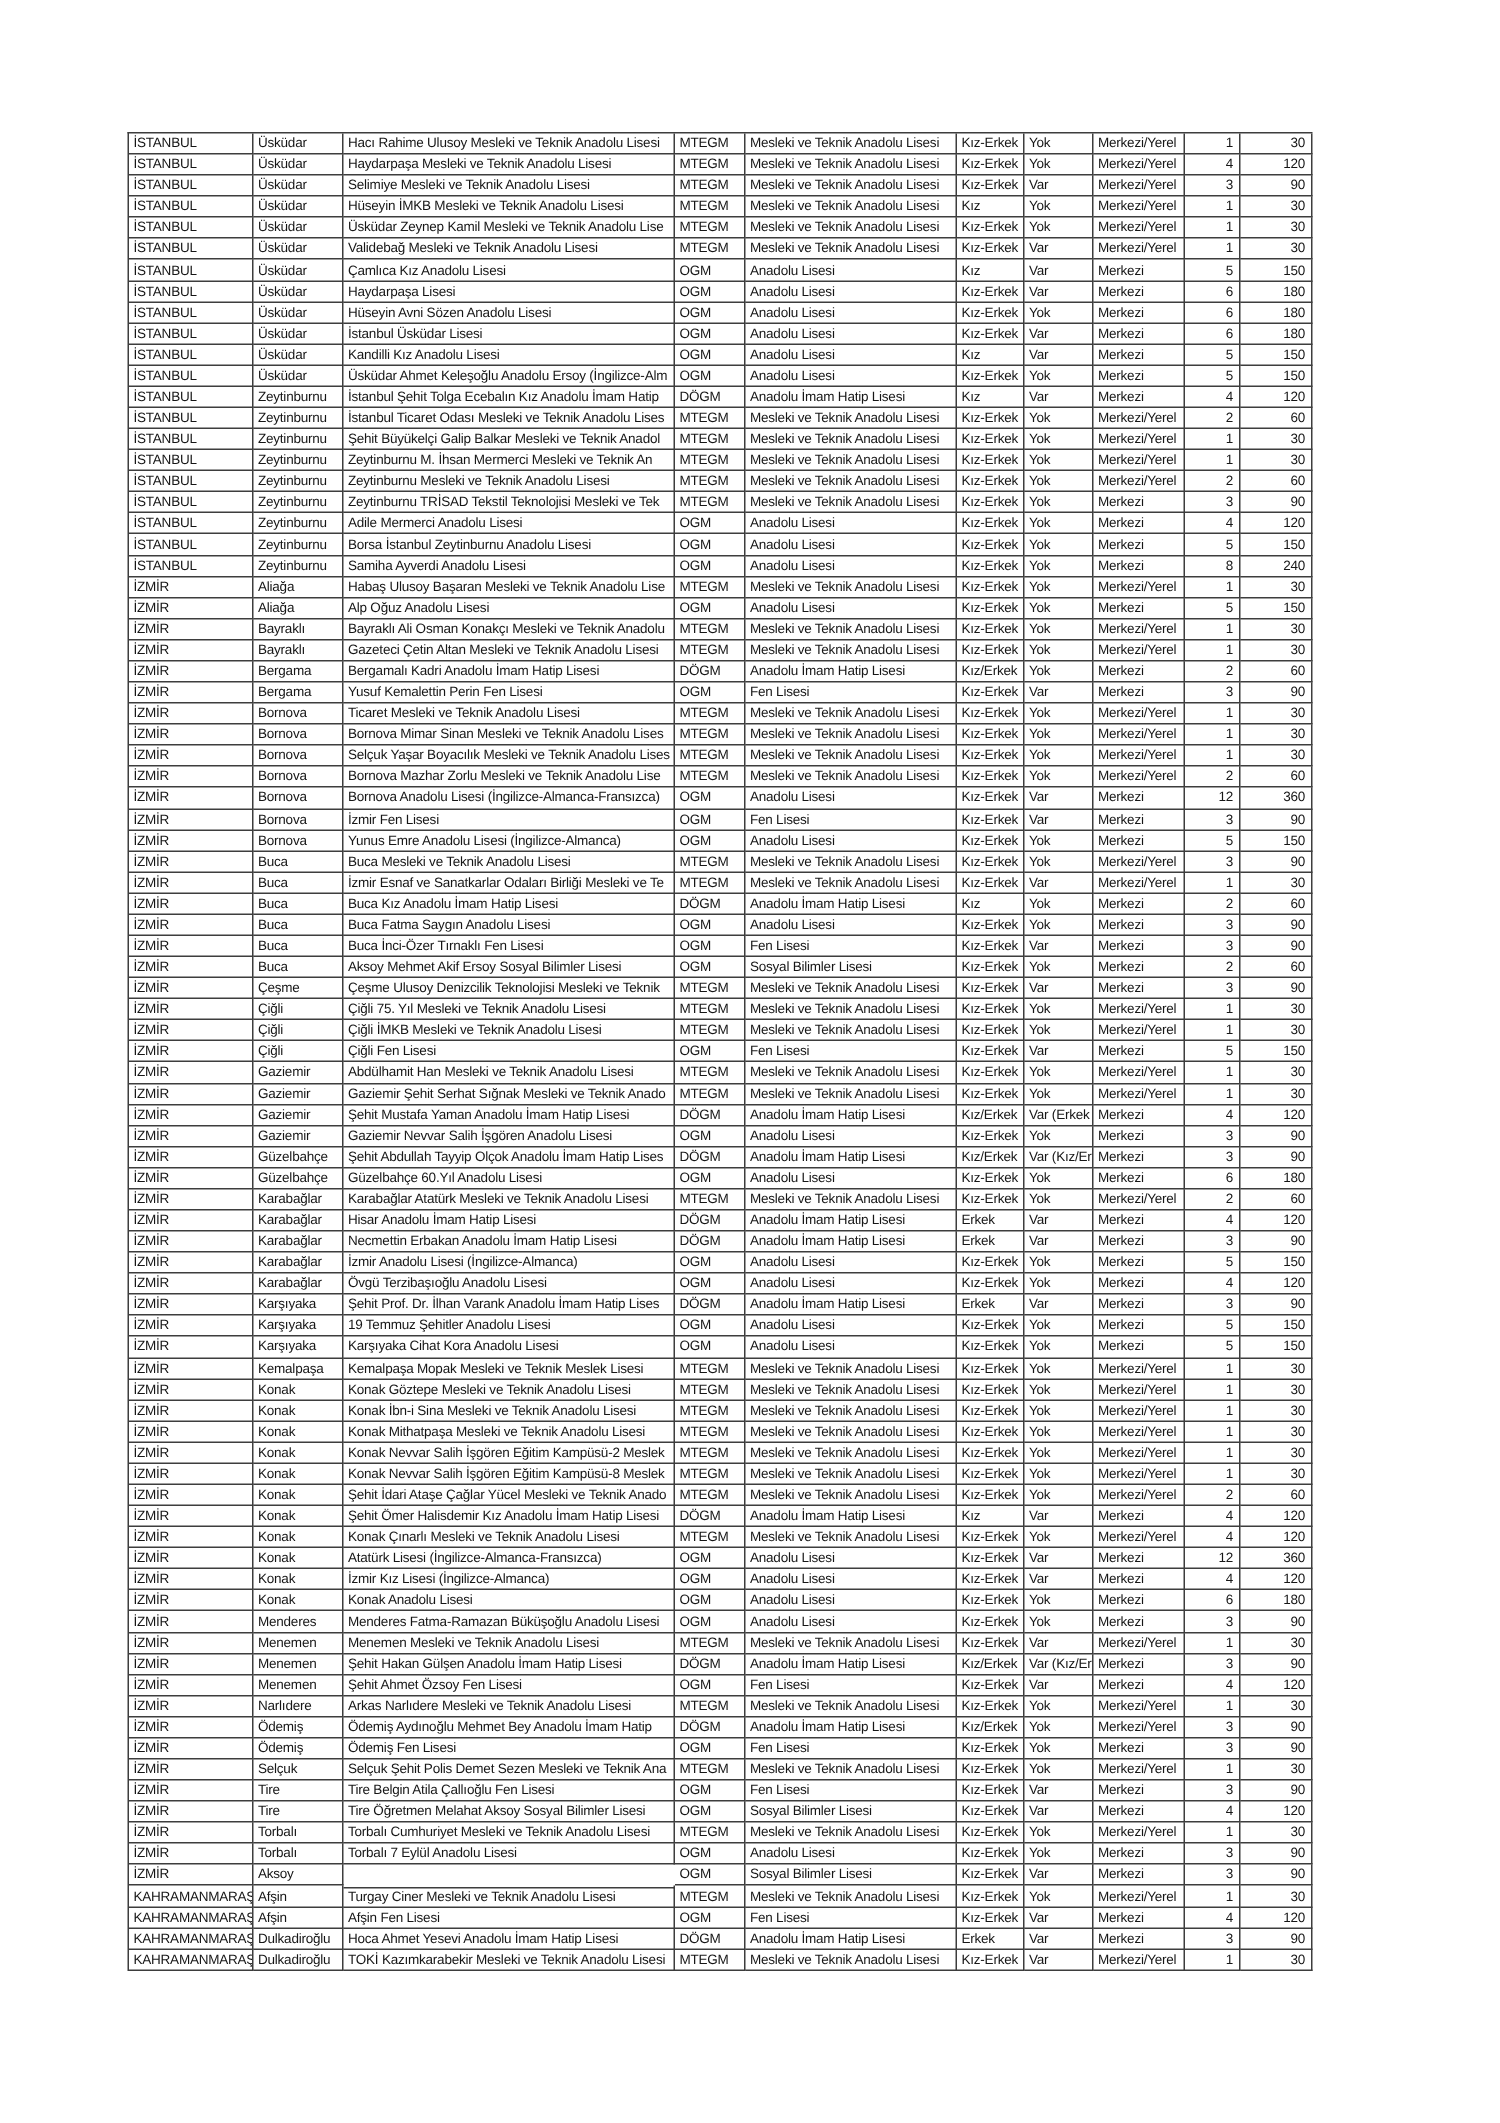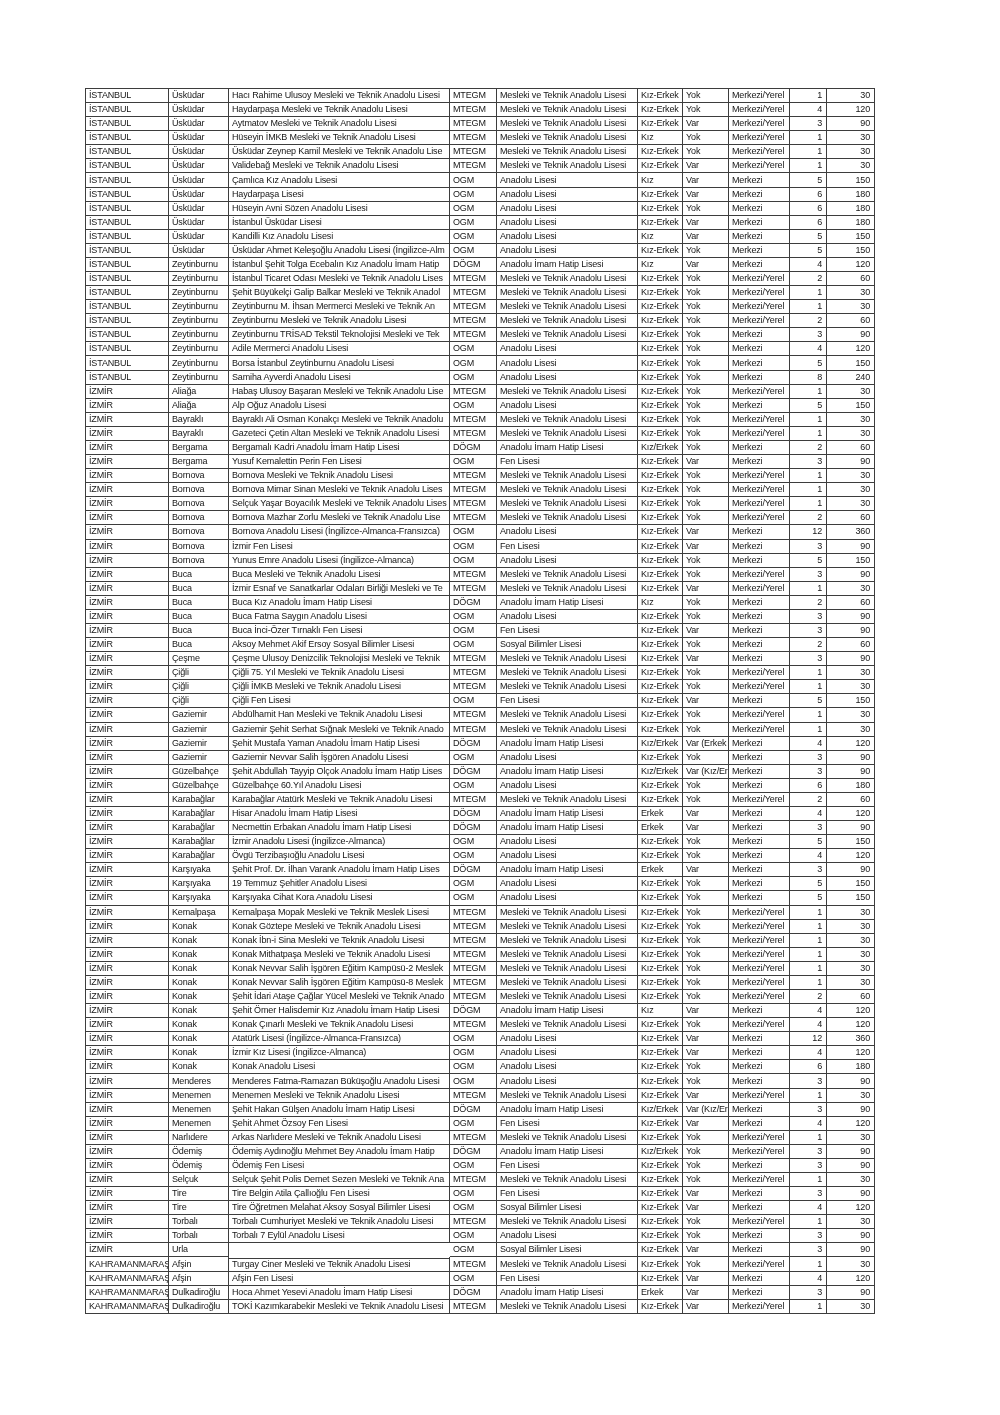--- a/index.html
+++ b/index.html
@@ -51,21 +51,21 @@
         <div class="cell" style="width: 141px;">Mesleki ve Teknik Anadolu Lisesi</div>
         <div class="cell" style="width: 45px;">Kız-Erkek</div>
         <div class="cell" style="width: 46px;">Yok</div>
         <div class="cell" style="width: 61px;">Merkezi/Yerel</div>
         <div class="cell num" style="width: 37px;">4</div>
         <div class="cell num" style="width: 48px;">120</div>
       </div>
       <div class="row">
         <div class="cell" style="width: 83px;">İSTANBUL</div>
         <div class="cell" style="width: 60px;">Üsküdar</div>
-        <div class="cell" style="width: 221px;">Aytmatov Mesleki ve Teknik Anadolu Lisesi</div>
+        <div class="cell" style="width: 221px;">Selimiye Mesleki ve Teknik Anadolu Lisesi</div>
         <div class="cell" style="width: 47px;">MTEGM</div>
         <div class="cell" style="width: 141px;">Mesleki ve Teknik Anadolu Lisesi</div>
         <div class="cell" style="width: 45px;">Kız-Erkek</div>
         <div class="cell" style="width: 46px;">Var</div>
         <div class="cell" style="width: 61px;">Merkezi/Yerel</div>
         <div class="cell num" style="width: 37px;">3</div>
         <div class="cell num" style="width: 48px;">90</div>
       </div>
       <div class="row">
         <div class="cell" style="width: 83px;">İSTANBUL</div>
@@ -159,21 +159,21 @@
         <div class="cell" style="width: 141px;">Anadolu Lisesi</div>
         <div class="cell" style="width: 45px;">Kız</div>
         <div class="cell" style="width: 46px;">Var</div>
         <div class="cell" style="width: 61px;">Merkezi</div>
         <div class="cell num" style="width: 37px;">5</div>
         <div class="cell num" style="width: 48px;">150</div>
       </div>
       <div class="row">
         <div class="cell" style="width: 83px;">İSTANBUL</div>
         <div class="cell" style="width: 60px;">Üsküdar</div>
-        <div class="cell" style="width: 221px;">Üsküdar Ahmet Keleşoğlu Anadolu Lisesi (İngilizce-Alm</div>
+        <div class="cell" style="width: 221px;">Üsküdar Ahmet Keleşoğlu Anadolu Ersoy (İngilizce-Alm</div>
         <div class="cell" style="width: 47px;">OGM</div>
         <div class="cell" style="width: 141px;">Anadolu Lisesi</div>
         <div class="cell" style="width: 45px;">Kız-Erkek</div>
         <div class="cell" style="width: 46px;">Yok</div>
         <div class="cell" style="width: 61px;">Merkezi</div>
         <div class="cell num" style="width: 37px;">5</div>
         <div class="cell num" style="width: 48px;">150</div>
       </div>
       <div class="row">
         <div class="cell" style="width: 83px;">İSTANBUL</div>
@@ -351,21 +351,21 @@
         <div class="cell" style="width: 141px;">Fen Lisesi</div>
         <div class="cell" style="width: 45px;">Kız-Erkek</div>
         <div class="cell" style="width: 46px;">Var</div>
         <div class="cell" style="width: 61px;">Merkezi</div>
         <div class="cell num" style="width: 37px;">3</div>
         <div class="cell num" style="width: 48px;">90</div>
       </div>
       <div class="row">
         <div class="cell" style="width: 83px;">İZMİR</div>
         <div class="cell" style="width: 60px;">Bornova</div>
-        <div class="cell" style="width: 221px;">Bornova Mesleki ve Teknik Anadolu Lisesi</div>
+        <div class="cell" style="width: 221px;">Ticaret Mesleki ve Teknik Anadolu Lisesi</div>
         <div class="cell" style="width: 47px;">MTEGM</div>
         <div class="cell" style="width: 141px;">Mesleki ve Teknik Anadolu Lisesi</div>
         <div class="cell" style="width: 45px;">Kız-Erkek</div>
         <div class="cell" style="width: 46px;">Yok</div>
         <div class="cell" style="width: 61px;">Merkezi/Yerel</div>
         <div class="cell num" style="width: 37px;">1</div>
         <div class="cell num" style="width: 48px;">30</div>
       </div>
       <div class="row">
         <div class="cell" style="width: 83px;">İZMİR</div>
@@ -1010,21 +1010,21 @@
         <div class="cell" style="width: 47px;">OGM</div>
         <div class="cell" style="width: 141px;">Anadolu Lisesi</div>
         <div class="cell" style="width: 45px;">Kız-Erkek</div>
         <div class="cell" style="width: 46px;">Yok</div>
         <div class="cell" style="width: 61px;">Merkezi</div>
         <div class="cell num" style="width: 37px;">3</div>
         <div class="cell num" style="width: 48px;">90</div>
       </div>
       <div class="row">
         <div class="cell" style="width: 83px;">İZMİR</div>
-        <div class="cell" style="width: 60px;">Urla</div>
+        <div class="cell" style="width: 60px;">Aksoy</div>
         <div class="cell" style="width: 221px; margin-top: 15px;">İzmir Cengiz Aytmatov Sosyal Bilimler Lisesi</div>
         <div class="cell" style="width: 47px;">OGM</div>
         <div class="cell" style="width: 141px;">Sosyal Bilimler Lisesi</div>
         <div class="cell" style="width: 45px;">Kız-Erkek</div>
         <div class="cell" style="width: 46px;">Var</div>
         <div class="cell" style="width: 61px;">Merkezi</div>
         <div class="cell num" style="width: 37px;">3</div>
         <div class="cell num" style="width: 48px;">90</div>
       </div>
       <div class="row">

